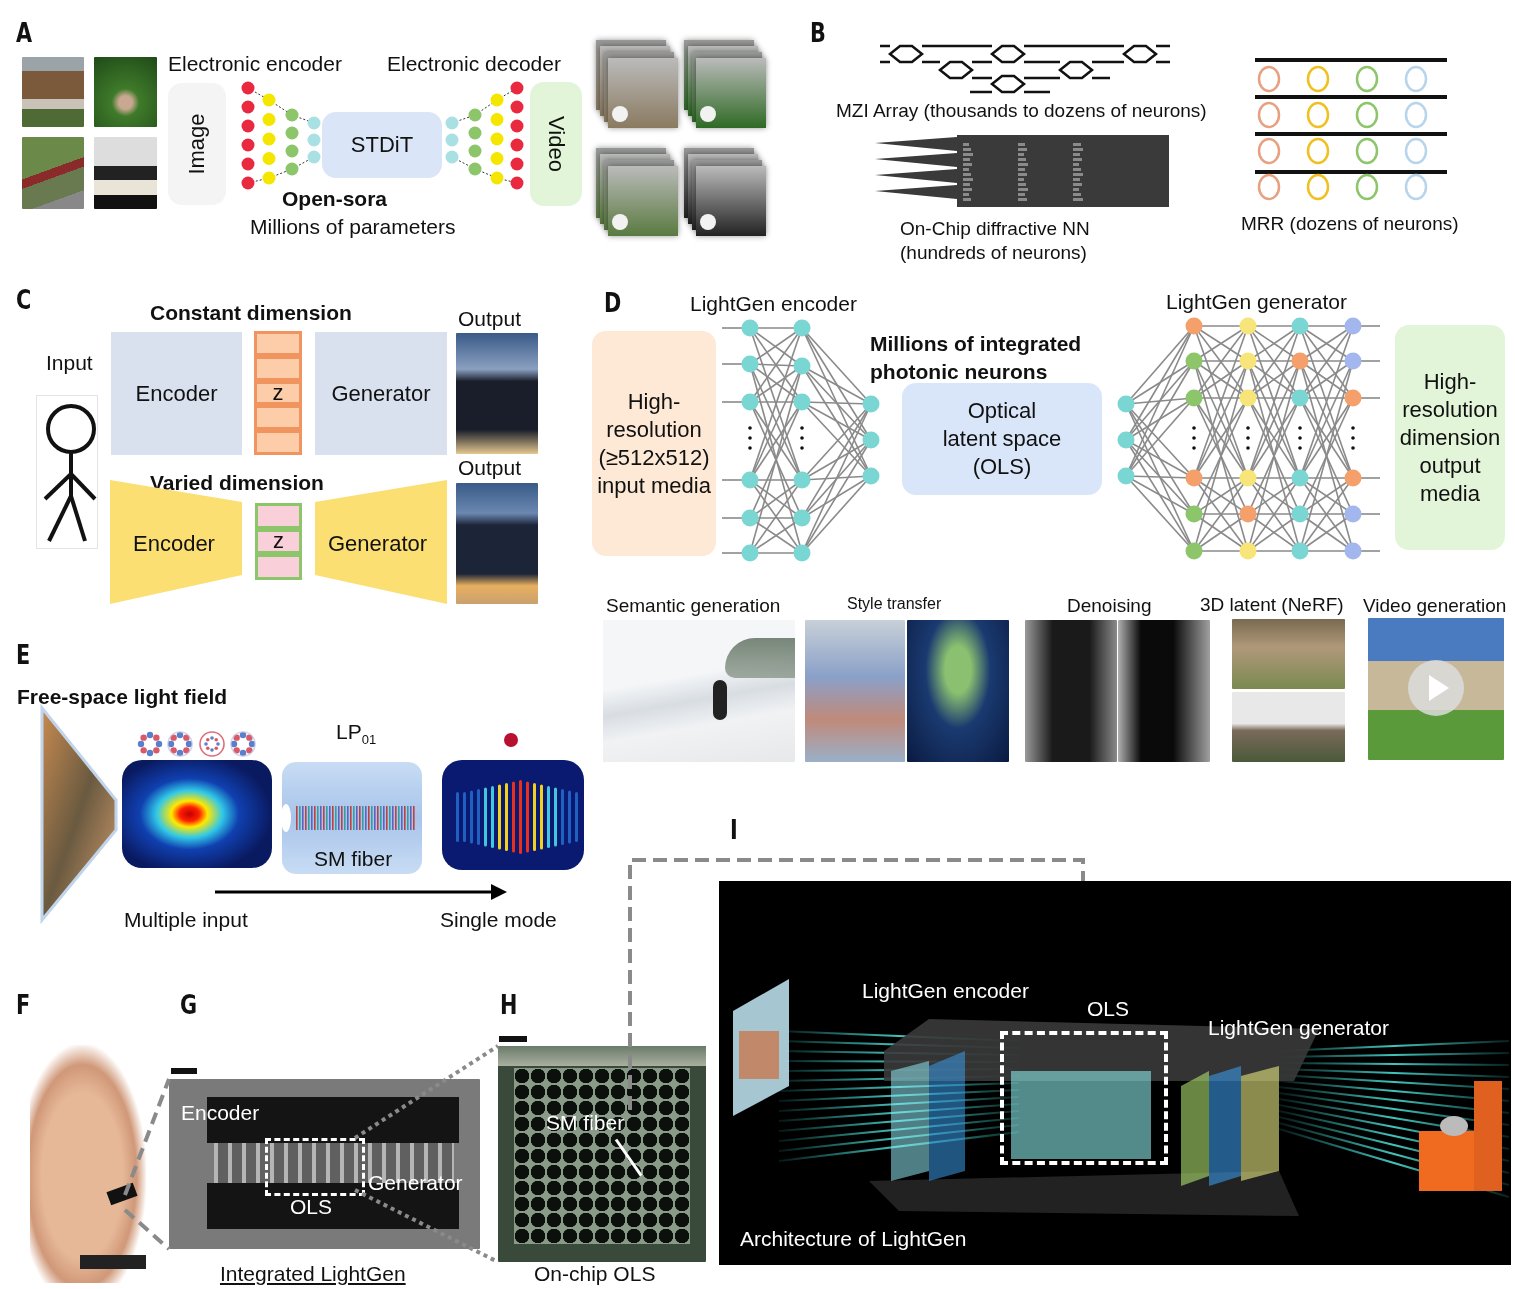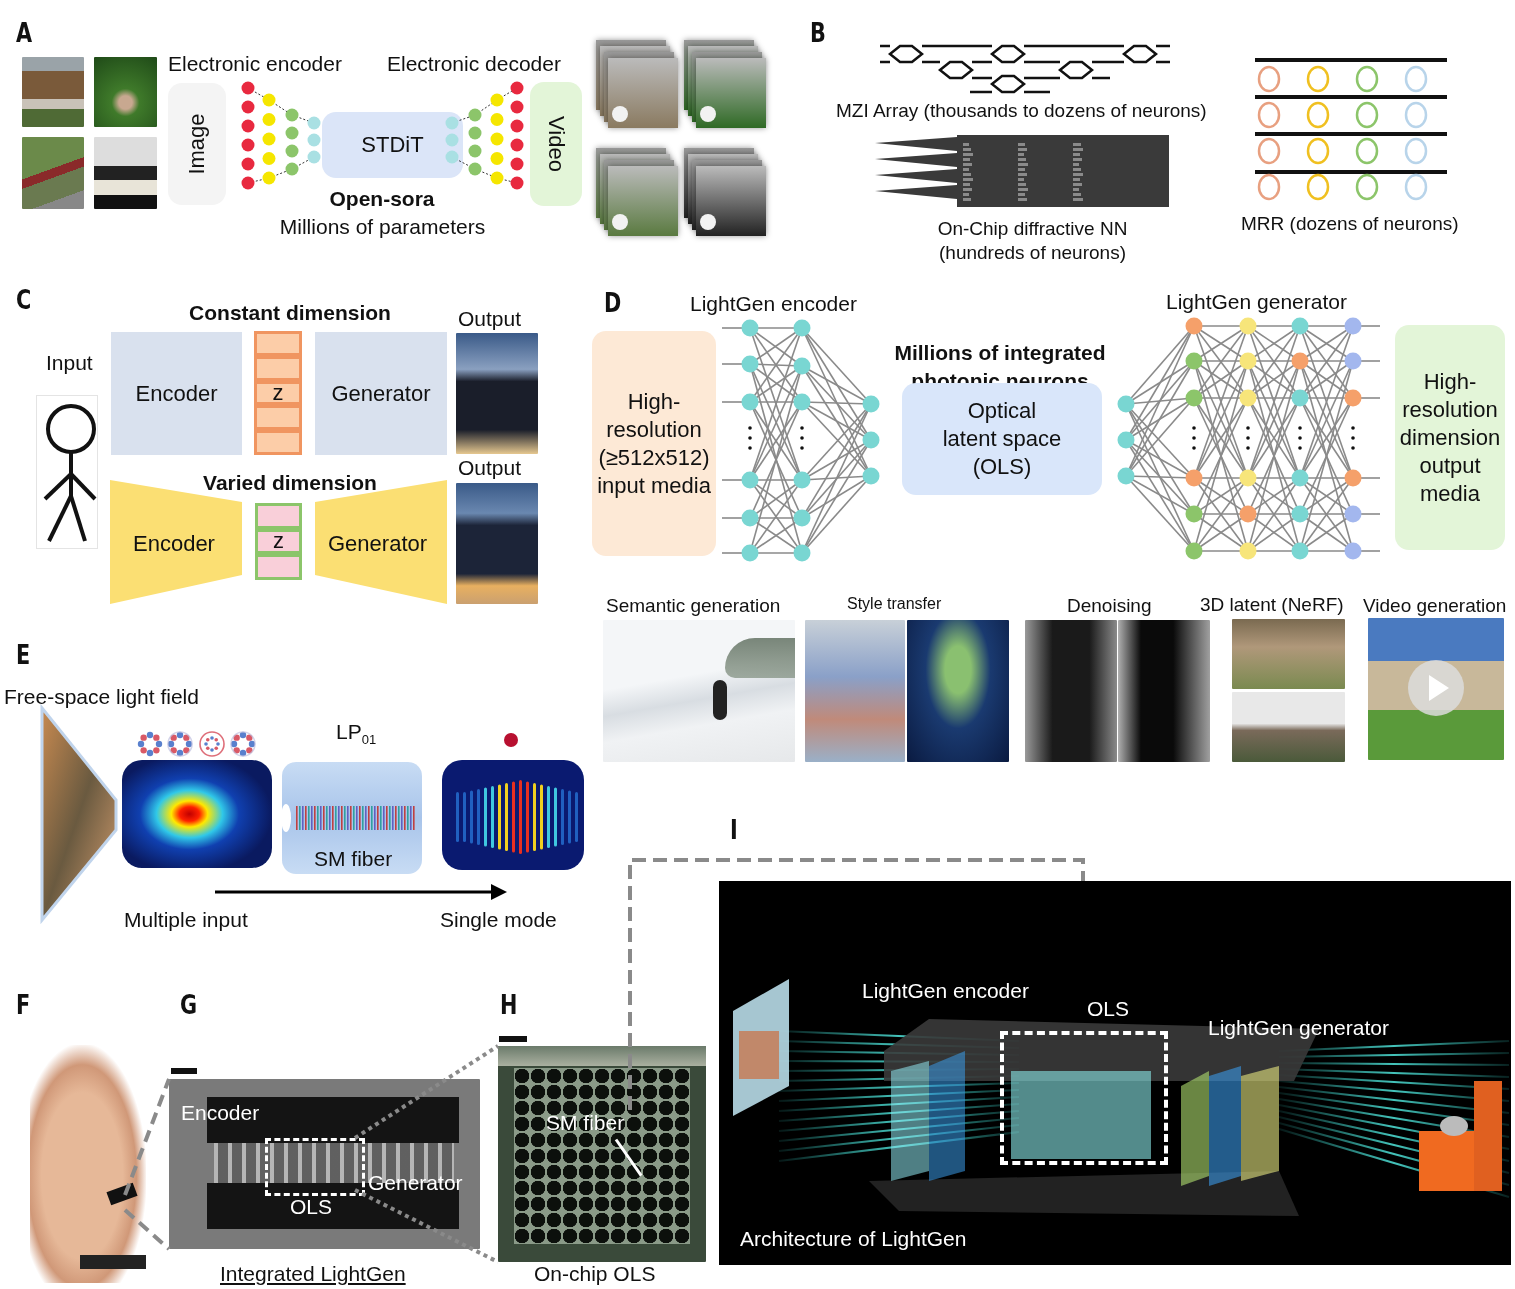--- a/index.html
+++ b/index.html
@@ -1,41 +1,41 @@
 <!DOCTYPE html>
 <html><head>
 <meta charset="utf-8">
 <style>
   html,body{margin:0;padding:0;background:#fff;}
   body{width:1515px;height:1289px;position:relative;overflow:hidden;font-family:"Liberation Sans",sans-serif;color:#111;}
   .abs{position:absolute;}
   .plabel{position:absolute;font-family:"DejaVu Sans",sans-serif;font-weight:bold;font-size:26px;transform:scaleX(0.8);transform-origin:left top;}
   .t{position:absolute;font-size:21px;white-space:nowrap;}
   .tb{position:absolute;font-size:21px;font-weight:bold;white-space:nowrap;}
-  .ctr{text-align:center;}
+  .ctr{text-align:left;}
   .box{position:absolute;border-radius:14px;display:flex;align-items:center;justify-content:center;text-align:center;font-size:22px;line-height:28px;}
   svg{position:absolute;overflow:visible;}
   .photo{position:absolute;border-radius:1px;}
 </style>
 </head>
 <body>
 
 <div class="plabel" style="left:16px;top:18px;">A</div>
 <div>
   <div class="photo" style="left:22px;top:57px;width:62px;height:70px;background:linear-gradient(#9aa3a8 0 20%,#7a5a3a 20% 60%,#c9c2b8 60% 75%,#4f6a35 75%);"></div>
   <div class="photo" style="left:94px;top:57px;width:63px;height:70px;background:radial-gradient(circle at 50% 65%,#c8a890 0 12%,#3f7a2a 25%,#1f4a18 100%);"></div>
   <div class="photo" style="left:22px;top:137px;width:62px;height:72px;background:linear-gradient(160deg,#6b8a4a 0 45%,#8a2a2a 45% 55%,#6a7a50 55% 80%,#888 80%);"></div>
   <div class="photo" style="left:94px;top:137px;width:63px;height:72px;background:linear-gradient(#ddd 0 40%,#222 40% 60%,#e8e4d8 60% 80%,#111 80%);"></div>
 </div>
 <div class="t" style="left:168px;top:52px;">Electronic encoder</div>
 <div class="t" style="left:387px;top:52px;">Electronic decoder</div>
 <div class="box" style="left:168px;top:83px;width:58px;height:122px;background:#f4f4f4;">
   <span style="transform:rotate(-90deg);display:inline-block;white-space:nowrap;font-size:22px;">Image</span>
 </div>
-<div class="box" style="left:322px;top:112px;width:141px;height:66px;background:#dbe5f8;">
+<div class="box" style="left:322px;top:112px;width:120px;height:66px;background:#dbe5f8;">
   <span>STDiT</span>
 </div>
 <div class="box" style="left:530px;top:82px;width:52px;height:124px;background:#e3f5d8;">
   <span style="transform:rotate(90deg);display:inline-block;white-space:nowrap;font-size:22px;">Video</span>
 </div>
 <svg id="svgA" style="left:0;top:0;width:600px;height:260px;">
     <polyline points="248,88 269,100" stroke="#333" stroke-width="1" stroke-dasharray="2,2" fill="none"></polyline>
     <polyline points="248,183 269,178" stroke="#333" stroke-width="1" stroke-dasharray="2,2" fill="none"></polyline>
     <line x1="248" y1="88" x2="248" y2="88" stroke="#333"></line>
     <line x1="248" y1="107" x2="248" y2="107" stroke="#333"></line>
@@ -269,21 +269,21 @@
 <div class="abs" style="left: 0px; top: 0px; width: 100%; height: 25.6667px; box-sizing: border-box; background: rgb(249, 207, 217); border: 3px solid rgb(140, 197, 106); display: flex; align-items: center; justify-content: center; font-size: 22px;"></div>
     <div class="abs" style="left: 0px; top: 25.6667px; width: 100%; height: 25.6667px; box-sizing: border-box; background: rgb(249, 207, 217); border: 3px solid rgb(140, 197, 106); display: flex; align-items: center; justify-content: center; font-size: 22px;">z</div>
     <div class="abs" style="left: 0px; top: 51.3333px; width: 100%; height: 25.6667px; box-sizing: border-box; background: rgb(249, 207, 217); border: 3px solid rgb(140, 197, 106); display: flex; align-items: center; justify-content: center; font-size: 22px;"></div>
   </div>
 <div class="t" style="left:458px;top:456px;">Output</div>
 <div class="photo" style="left:456px;top:483px;width:82px;height:121px;background:linear-gradient(#3a5a88,#6a88b0 25%,#1c2438 35% 75%,#e8b060 85%,#caa070);"></div>
 
 <div class="plabel" style="left:604px;top:288px;">D</div>
 <div class="t" style="left:690px;top:292px;">LightGen encoder</div>
 <div class="t" style="left:1166px;top:290px;">LightGen generator</div>
-<div class="tb ctr" style="left:870px;top:330px;width:260px;line-height:28px;margin-top:9px;">
+<div class="tb ctr" style="left:870px;top:330px;width:260px;line-height:28px;">
   <div>Millions of integrated</div>
   <div>photonic neurons</div>
 </div>
 <div class="box" style="left:592px;top:331px;width:124px;height:225px;background:#fde9d6;flex-direction:column;">
   <div>High-</div>
   <div>resolution</div>
   <div>(≥512x512)</div>
   <div>input media</div>
 </div>
 <div class="box" style="left:902px;top:383px;width:200px;height:112px;background:#d9e6fa;flex-direction:column;">
@@ -536,21 +536,21 @@
 <div class="photo" style="left:1118px;top:620px;width:92px;height:142px;background:linear-gradient(90deg,#b0b0b0,#0a0a0a 25% 60%,#a0a0a0);"></div>
 <div class="photo" style="left:1232px;top:619px;width:113px;height:70px;background:linear-gradient(#7a6a50,#b0987a 40%,#7a8a50);"></div>
 <div class="photo" style="left:1232px;top:692px;width:113px;height:70px;background:linear-gradient(#e8e8e8 0 45%,#7a6a5a 55%,#4a5a3a);"></div>
 <div class="photo" style="left:1368px;top:618px;width:136px;height:142px;background:linear-gradient(#4a7ac0 0 30%,#c8b89a 30% 65%,#5a9a3a 65%);">
   <div class="abs" style="left:40px;top:42px;width:56px;height:56px;border-radius:50%;background:rgba(220,220,220,.85);">
     <div class="abs" style="left:21px;top:15px;width:0;height:0;border-left:20px solid #fff;border-top:13px solid transparent;border-bottom:13px solid transparent;"></div>
   </div>
 </div>
 
 <div class="plabel" style="left:16px;top:640px;">E</div>
-<div class="t" style="left:4px;top:685px;">Free-space light field</div>
+<div class="t" style="left:17px;top:685px;font-weight:bold;">Free-space light field</div>
 <svg style="left:38px;top:708px;width:80px;height:215px;">
   <defs>
       <linearGradient id="catg" x1="0" y1="0" x2="1" y2="1">
         <stop offset="0" stop-color="#c88a50"></stop>
         <stop offset=".5" stop-color="#6a5a40"></stop>
         <stop offset="1" stop-color="#d8a070"></stop>
       </linearGradient>
     </defs>
   <polygon points="4,0 78,92 78,122 4,212" fill="url(#catg)" stroke="#c0d4ec" stroke-width="3"></polygon>
 </svg>

